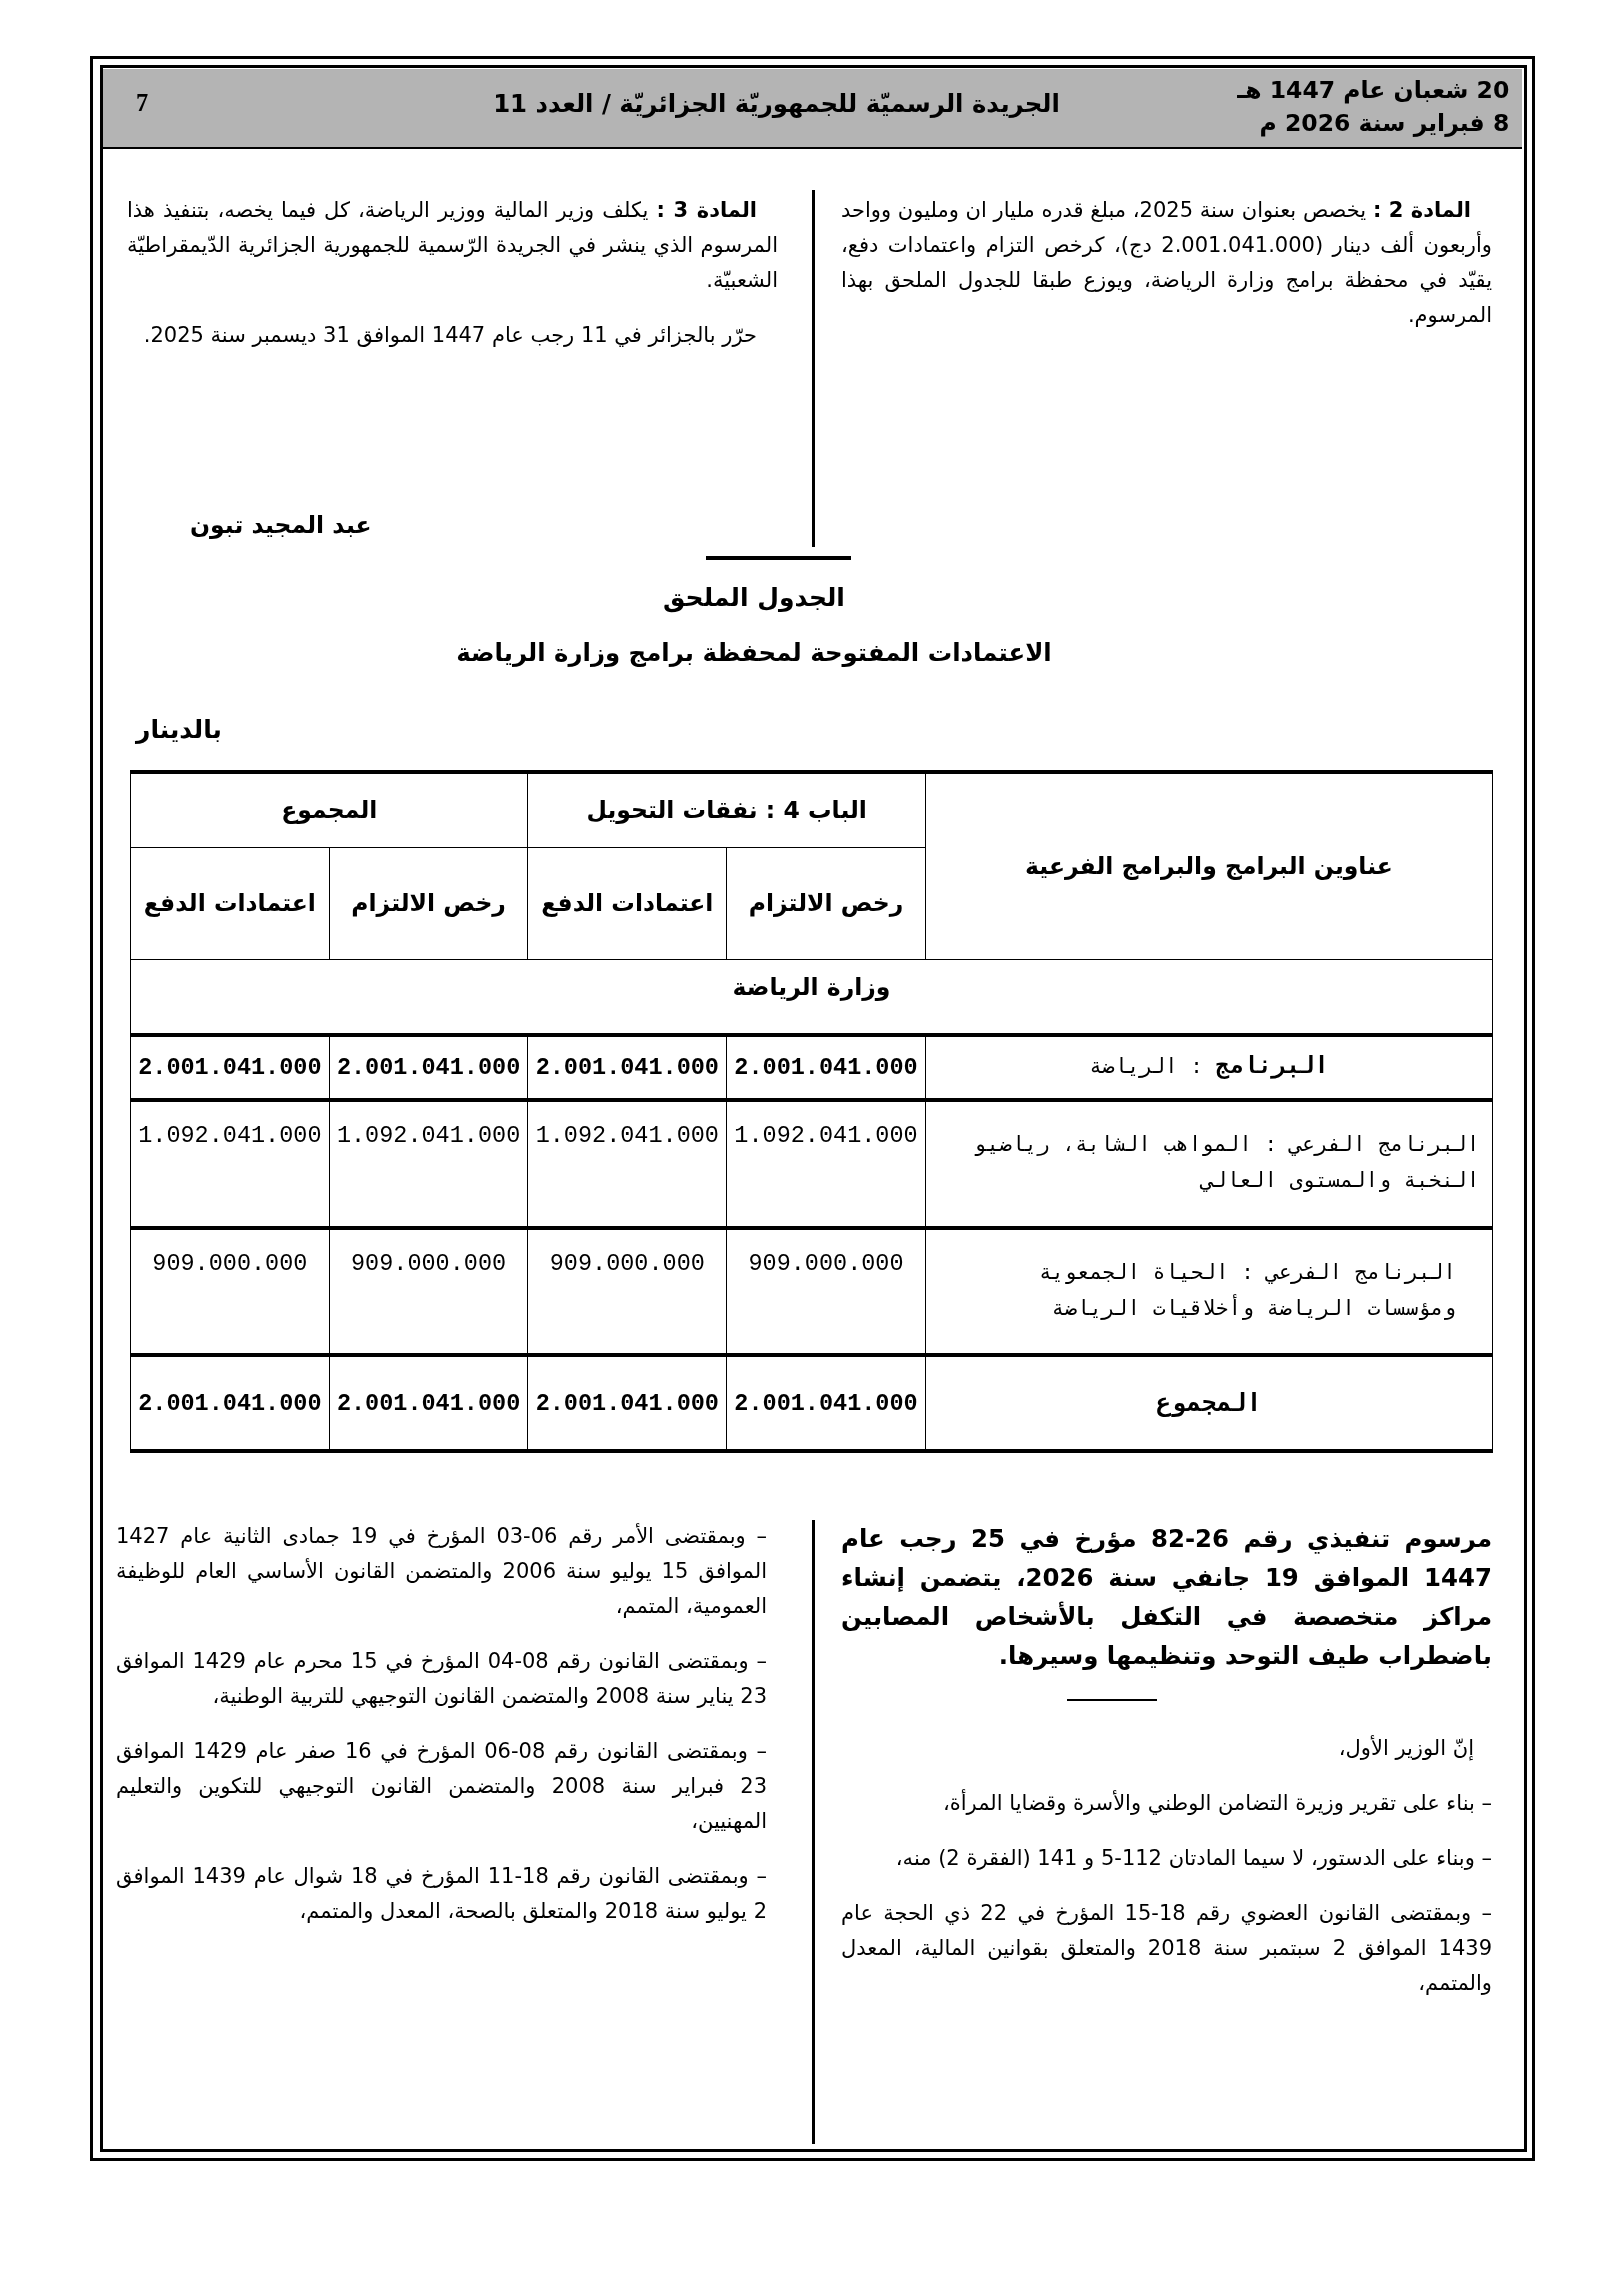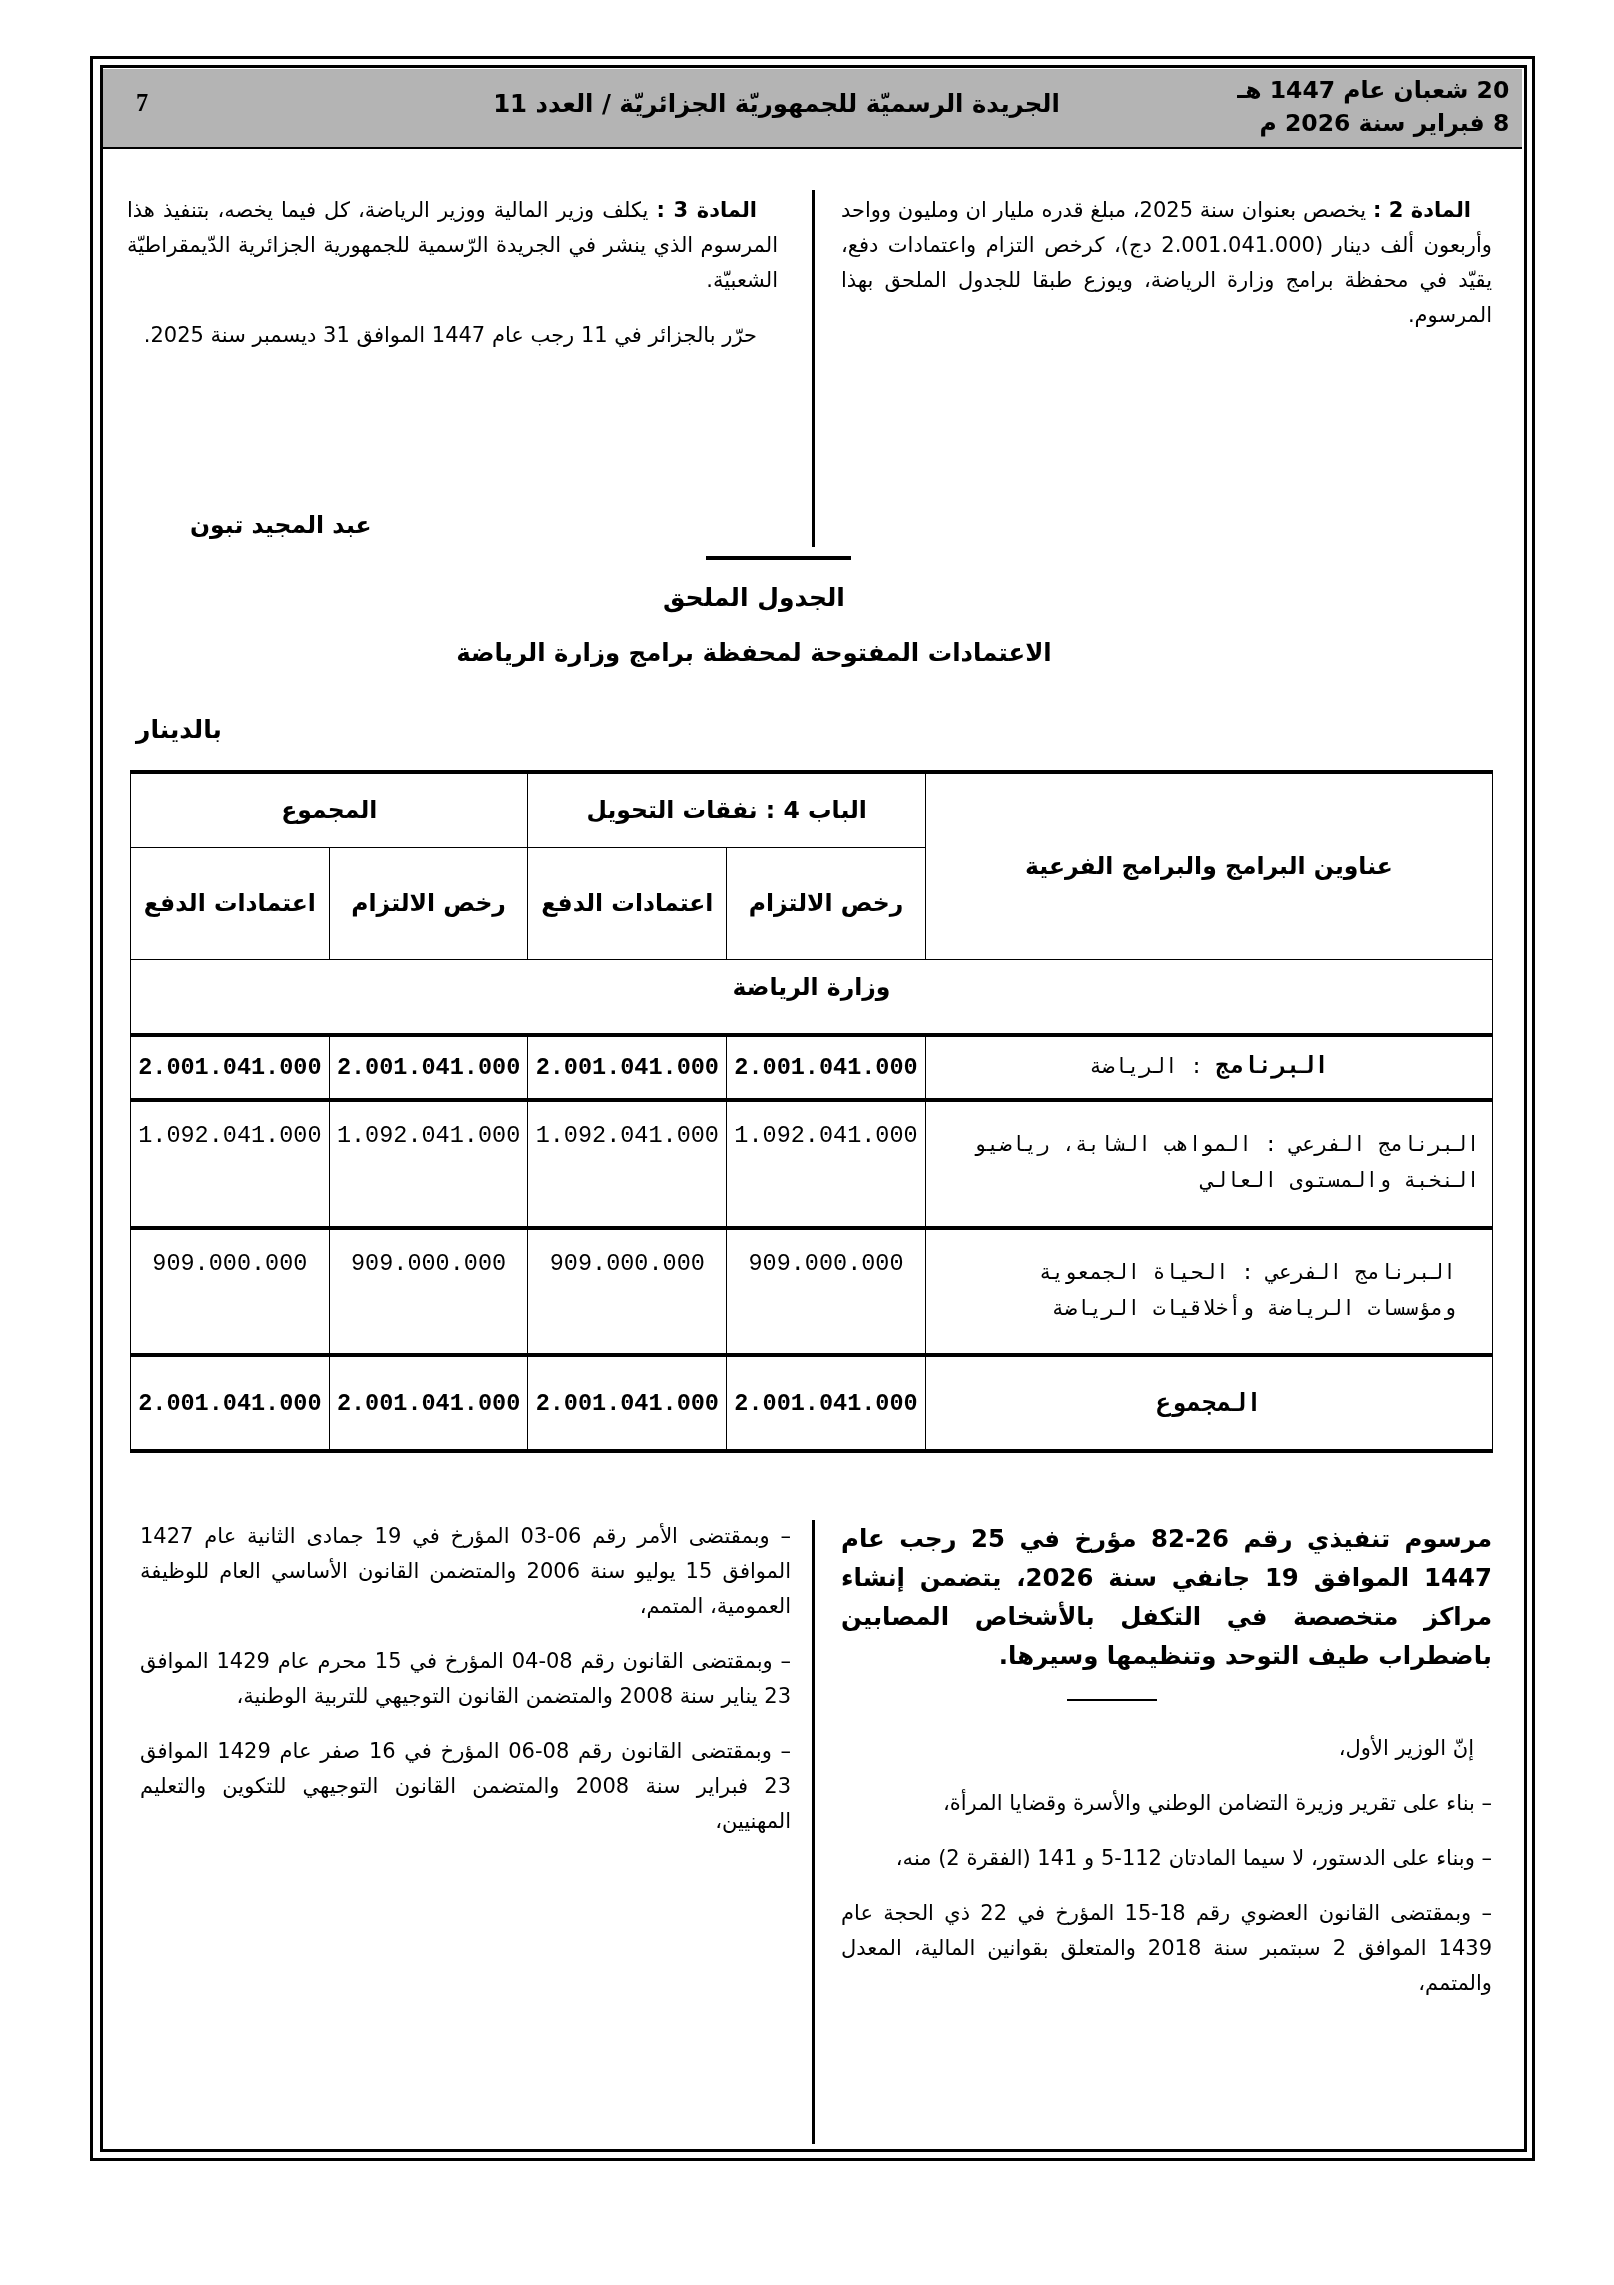--- a/index.html
+++ b/index.html
@@ -26,21 +26,21 @@
   table.budget { position:absolute; left:130px; top:770px; width:1363px; border-collapse:collapse; direction:rtl; }
   table.budget td, table.budget th { border:1.8px solid #000; text-align:center; vertical-align:middle; padding:0 7.2px; }
   table.budget th { font-weight:bold; font-size:23.5px; line-height:36px; }
   .num { font-family:"Liberation Serif", serif; font-size:23.5px; }
   .num.bold { font-weight:bold; }
   .thick-top td { border-top:4.5px solid #000 !important;font-family:Liberation Mono, monospace; }
   .rowlabel { text-align:right !important; font-size:21px; line-height:36px; padding:0 12.7px !important; }
   .numcell-top { vertical-align:top !important; padding-top:20px !important; }
 
   .col-right-bot { left:841px; width:651px; top:1519px; }
-  .col-left-bot { left:140px; width:651px; top:1519px; }
+  .col-left-bot { left:116px; width:651px; top:1519px; }
   .vdiv-bot { position:absolute; left:812px; top:1520px; width:2.7px; height:624px; background:#000; }
   .decree-title { font-weight:bold; font-size:24.4px; line-height:39px; text-align:justify; }
 </style>
 </head>
 <body>
 
 <div class="frame-outer"></div>
 <div class="frame-inner"></div>
 
 <div class="header">
@@ -130,14 +130,15 @@
   <p style="padding-right:18px;">إنّ الوزير الأول،</p>
   <p>– بناء على تقرير وزيرة التضامن الوطني والأسرة وقضايا المرأة،</p>
   <p>– وبناء على الدستور، لا سيما المادتان 112-5 و 141 (الفقرة 2) منه،</p>
   <p>– وبمقتضى القانون العضوي رقم 18-15 المؤرخ في 22 ذي الحجة عام 1439 الموافق 2 سبتمبر سنة 2018 والمتعلق بقوانين المالية، المعدل والمتمم،</p>
 </div>
 <div class="vdiv-bot"></div>
 <div class="col col-left-bot">
   <p>– وبمقتضى الأمر رقم 06-03 المؤرخ في 19 جمادى الثانية عام 1427 الموافق 15 يوليو سنة 2006 والمتضمن القانون الأساسي العام للوظيفة العمومية، المتمم،</p>
   <p>– وبمقتضى القانون رقم 08-04 المؤرخ في 15 محرم عام 1429 الموافق 23 يناير سنة 2008 والمتضمن القانون التوجيهي للتربية الوطنية،</p>
   <p>– وبمقتضى القانون رقم 08-06 المؤرخ في 16 صفر عام 1429 الموافق 23 فبراير سنة 2008 والمتضمن القانون التوجيهي للتكوين والتعليم المهنيين،</p>
+  <p>– وبمقتضى القانون رقم 18-11 المؤرخ في 18 شوال عام 1439 الموافق 2 يوليو سنة 2018 والمتعلق بالصحة، المعدل والمتمم،</p>
 </div>
 
 
 </body></html>

